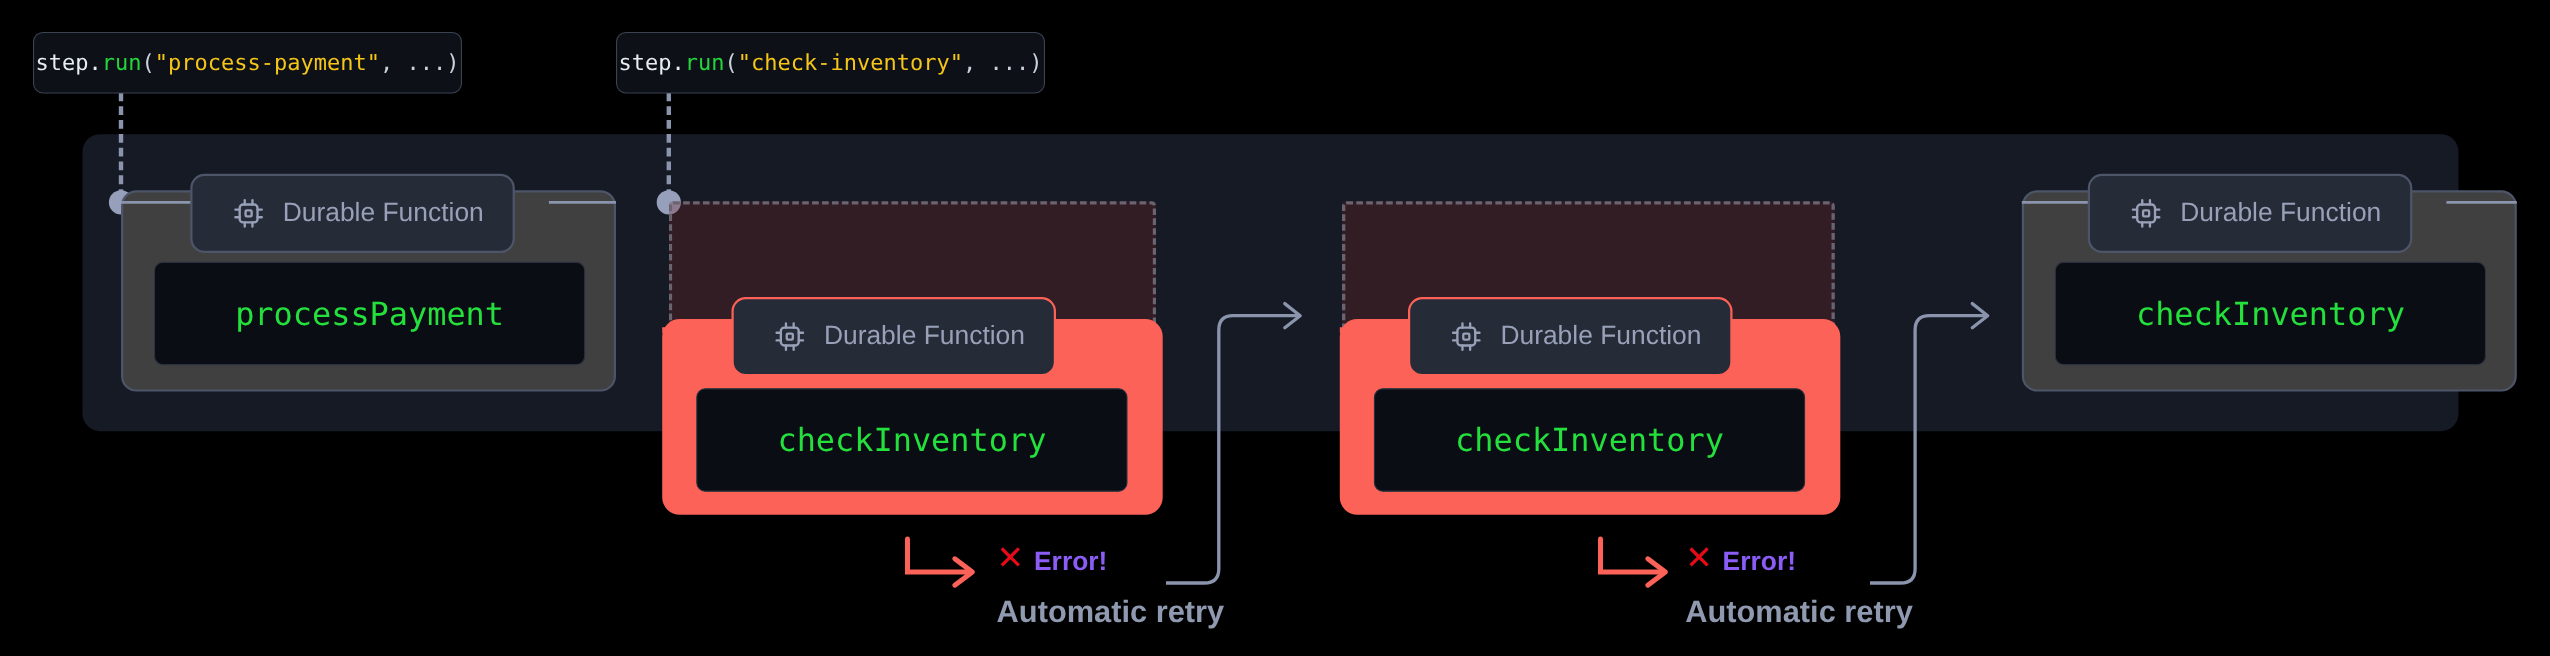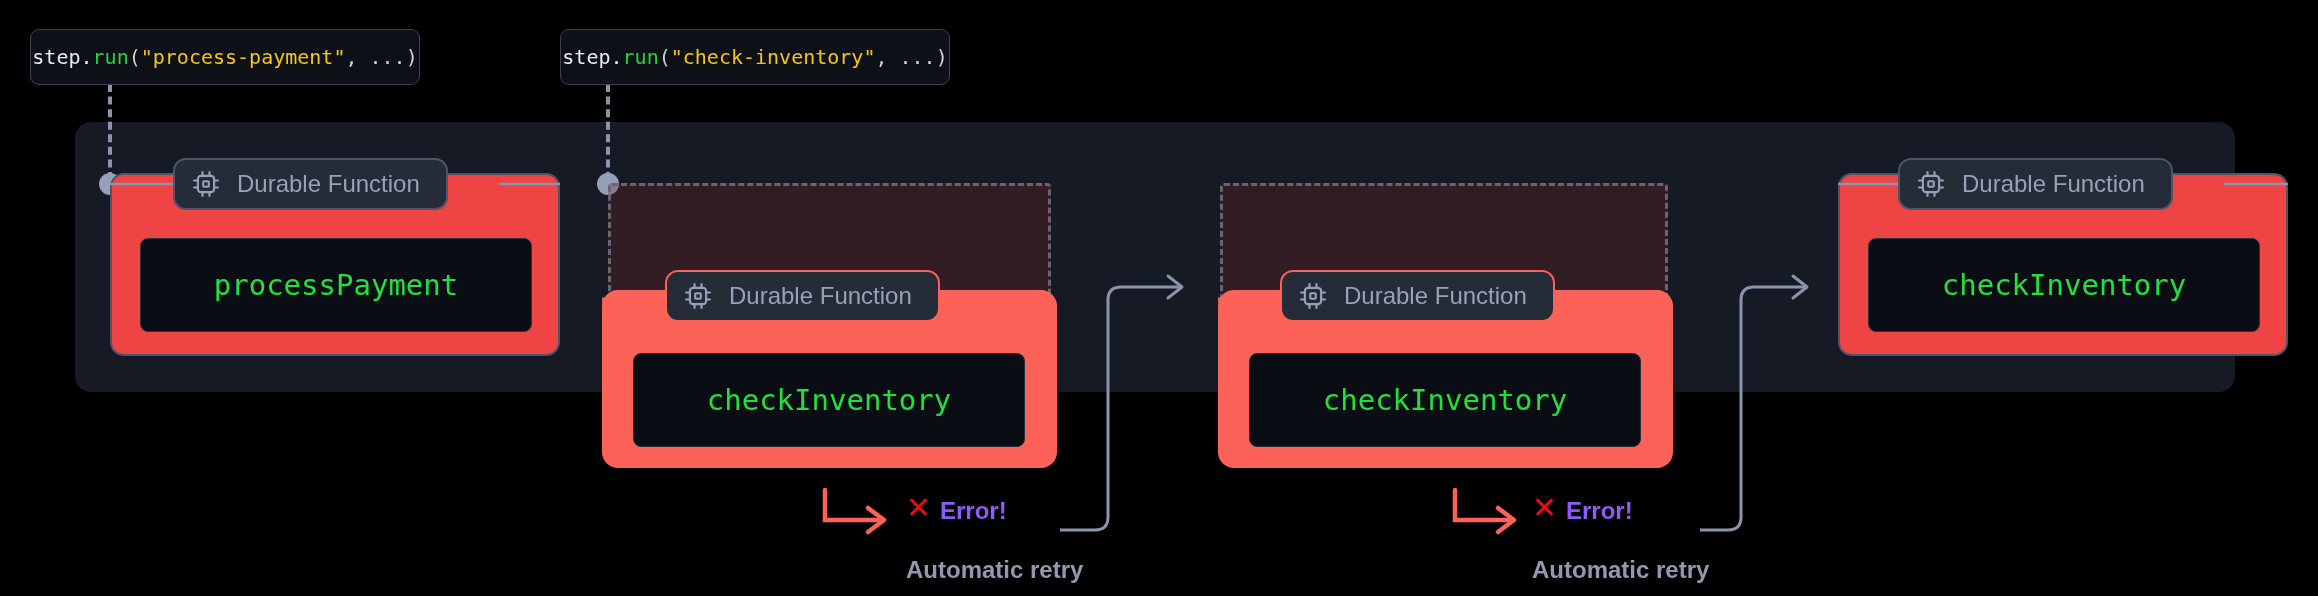--- a/index.html
+++ b/index.html
@@ -61,38 +61,38 @@
   }
 
   
   .fn-card {
     position: absolute;
     box-sizing: border-box;
     border-radius: 14px;
   }
   .fn-card.ok {
     border: 2.5px solid #4d5569;
-    background: #ef4444;
+    background: #404040;
     padding-left: 25px;
   }
   .fn-card.fail {
     background: #fd6258;
     border: none;
     border-radius: 16px;
   }
 
   
   .chip {
     position: absolute;
     display: flex;
     align-items: center;
     gap: 16px;
     box-sizing: border-box;
-    height: 52px;
-    padding: 0 26px 0 16px;
+    height: 72px;
+    padding: 0 26px 0 36px;
     border-radius: 13px;
     background: #262b38;
     border: 2.5px solid #4d5569;
   }
   .chip.fail-chip {
     border-color: #fd6258;
     background: #262b38;
   }
   .chip-text {
     font-size: 24px;
@@ -142,25 +142,24 @@
   }
   .err-title {
     position: absolute;
     font-size: 24px;
     font-weight: bold;
     color: #8b5cf6;
     white-space: nowrap;
   }
   .err-sub {
     position: absolute;
-    font-size: 24px;
+    font-size: 28px;
     font-weight: bold;
     color: #8f99b0;
     white-space: nowrap;
-    margin-top: 16px;
   }
 
   svg.overlay {
     position: absolute;
     left: 0; top: 0;
     width: 2318px;
     height: 596px;
     pointer-events: none;
   }
 </style>

